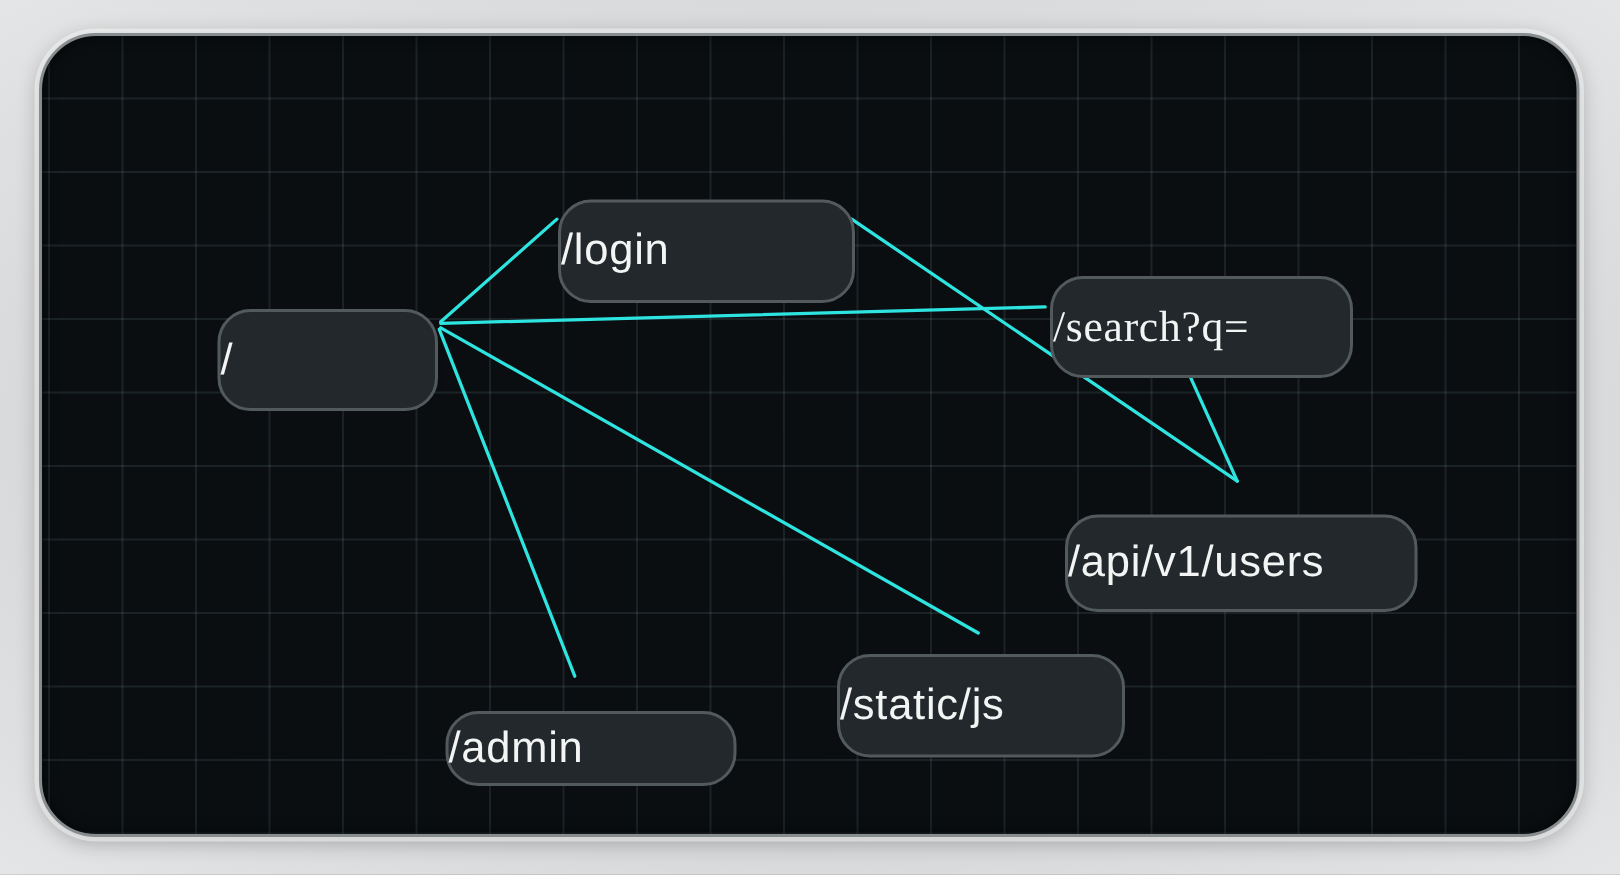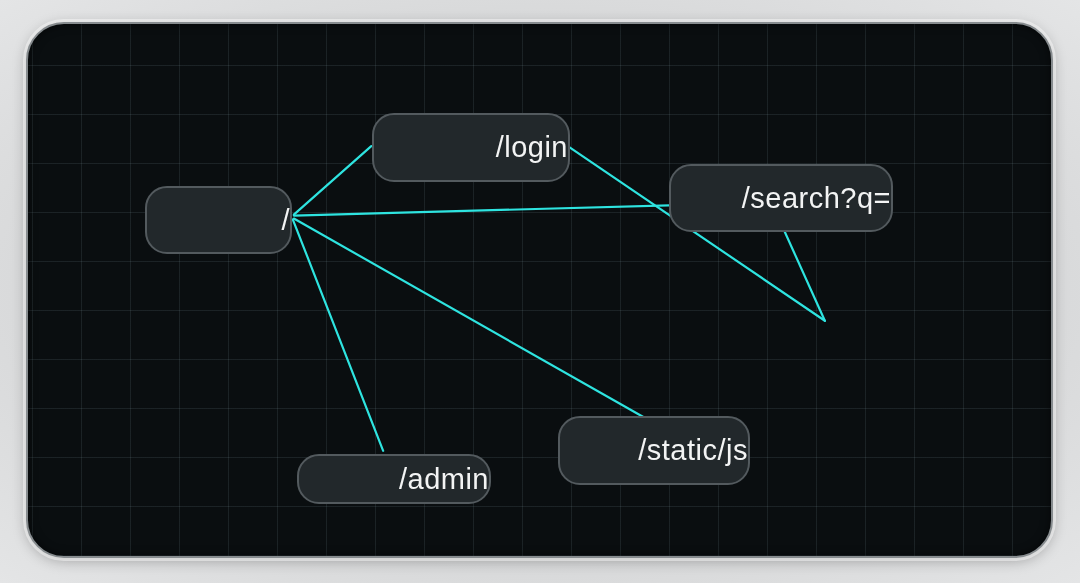--- a/index.html
+++ b/index.html
@@ -45,25 +45,26 @@
     left: 0;
     top: 0;
     width: 100%;
     height: 100%;
   }
   .node {
     position: absolute;
     box-sizing: border-box;
     display: flex;
     align-items: center;
-    justify-content: flex-end;
+    justify-content: flex-start;
     background: var(--node-fill, #22282b);
     border: 2px solid var(--node-border, #535a5e);
     border-radius: 22px;
     cursor: grab;
+    margin-top: 20px;
   }
   .node-label {
     color: var(--node-text, #f3f4f4);
     font-size: 29px;
     font-weight: 400;
     letter-spacing: 0.5px;
     white-space: nowrap;
     pointer-events: none;
   }
 </style>
@@ -80,22 +81,25 @@
         <line x1="542" y1="123" x2="801" y2="299" stroke="#2ee4e0" stroke-width="2.2" stroke-linecap="round"></line>
         <line x1="760" y1="208" x2="801" y2="299" stroke="#2ee4e0" stroke-width="2.2" stroke-linecap="round"></line>
       </svg>
     <div id="nodes-layer">
         <div class="node" style="left: 117px; top: 162px; width: 147px; height: 68px;">
           <span class="node-label">/</span>
         </div>
         <div class="node" style="left: 344px; top: 89px; width: 198px; height: 69px;">
           <span class="node-label">/login</span>
         </div>
-        <div class="node" style="left: 641px; top: 140px; width: 224px; height: 68px;">
+        <div class="node" style="left: 672px; top: 140px; width: 202px; height: 68px; font-family: Liberation Serif, serif;">
           <span class="node-label">/search?q=</span>
+        </div>
+        <div class="node" style="left: 682px; top: 299px; width: 235px; height: 65px;">
+          <span class="node-label">/api/v1/users</span>
         </div>
         <div class="node" style="left: 530px; top: 392px; width: 192px; height: 69px;">
           <span class="node-label">/static/js</span>
         </div>
         <div class="node" style="left: 269px; top: 430px; width: 194px; height: 50px;">
           <span class="node-label">/admin</span>
         </div>
       </div>
   </div>
 </div>

